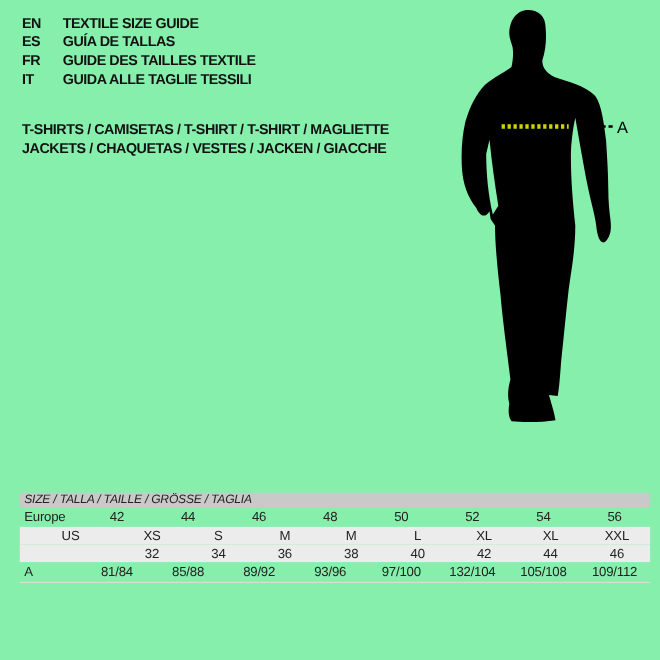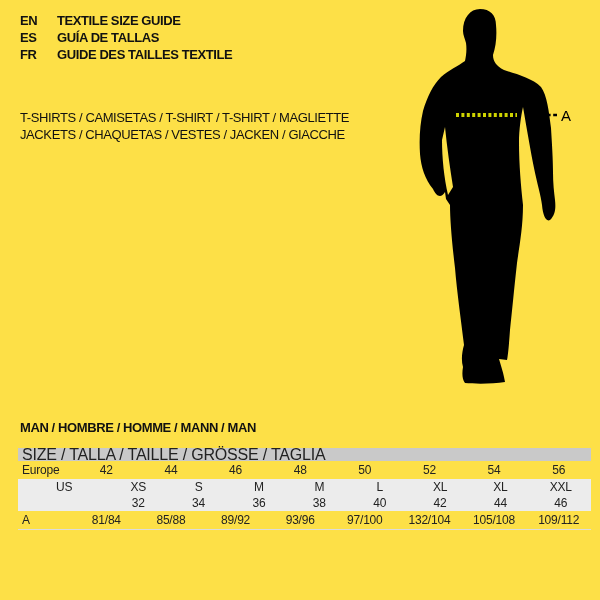--- a/index.html
+++ b/index.html
@@ -1,36 +1,36 @@
 <!DOCTYPE html>
 <html><head>
 <meta charset="utf-8">
 <style>
   html,body{margin:0;padding:0;background:#fff;}
   .screen{
-    position:relative;width:600px;height:600px;background:#fde047;
+    position:relative;width:600px;height:600px;background:#86efac;
     font-family:"Liberation Sans",sans-serif;color:#111;overflow:hidden;
   }
   
   .lang-block{position:absolute;left:20px;top:12px;}
   .lang-row{display:flex;line-height:17px;font-size:13px;font-weight:700;letter-spacing:-0.4px;}
   .lang-code{width:37px;flex:0 0 37px;}
   .lang-label{white-space:nowrap;}
   
   .cat-block{position:absolute;left:20px;top:109px;}
-  .cat-line{line-height:17px;font-size:13px;font-weight:400;letter-spacing:-0.4px;white-space:nowrap;}
+  .cat-line{line-height:17px;font-size:13px;font-weight:700;letter-spacing:-0.4px;white-space:nowrap;}
   
   .figure{position:absolute;left:400px;top:0;width:190px;height:400px;}
   
   .section-title{position:absolute;left:20px;top:420px;font-size:13px;font-weight:700;letter-spacing:-0.4px;white-space:nowrap;}
   
   .size-table{position:absolute;left:18px;top:448px;width:573px;border-bottom:1px solid #dcdcdc;}
   .thead{
-    background:#c9c9c9;height:13px;line-height:13px;font-size:16px;color:#222;
-    padding-left:4px;letter-spacing:-0.2px;white-space:nowrap;
+    background:#c9c9c9;height:13px;line-height:13px;font-size:11px;color:#222;
+    padding-left:4px;letter-spacing:-0.2px;white-space:nowrap;font-style:italic;
   }
   .trow{display:grid;grid-template-columns:56px repeat(8,1fr);align-items:center;
         font-size:12px;color:#222;letter-spacing:-0.2px;}
   .trow.h18{height:18px;}
   .trow.h16{height:16px;padding-left:34px;}
   .trow.shade{background:#ececec;}
   .tlabel{padding-left:4px;text-align:left;}
   .tcell{text-align:center;}
   
   .footnote{position:absolute;left:20px;top:547px;font-size:13px;font-weight:700;letter-spacing:-0.4px;white-space:nowrap;}
@@ -46,20 +46,24 @@
       <span class="lang-label">TEXTILE SIZE GUIDE</span>
     </div>
     <div class="lang-row">
       <span class="lang-code">ES</span>
       <span class="lang-label">GUÍA DE TALLAS</span>
     </div>
     <div class="lang-row">
       <span class="lang-code">FR</span>
       <span class="lang-label">GUIDE DES TAILLES TEXTILE</span>
     </div>
+    <div class="lang-row">
+      <span class="lang-code">IT</span>
+      <span class="lang-label">GUIDA ALLE TAGLIE TESSILI</span>
+    </div>
   </div>
 
   <div class="cat-block">
     <div class="cat-line">T-SHIRTS / CAMISETAS / T-SHIRT / T-SHIRT / MAGLIETTE</div>
     <div class="cat-line">JACKETS / CHAQUETAS / VESTES / JACKEN / GIACCHE</div>
   </div>
 
   <svg class="figure" viewBox="0 0 190 400" xmlns="http://www.w3.org/2000/svg">
     <path fill="#000000" fill-rule="evenodd" d="M63,31 C63,18 70,9 80,9 C90,9 96,15 96,25 C97,36 96,46 93,55
          C93,61 96,66 104,70 C116,74 132,78 141,87 C147,95 149,112 151,128
@@ -71,21 +75,20 @@
          C62,379 62,373 63,367 C61,360 62,352 64,345 C61,320 57,292 55,268
          C52,243 50,220 50,205 L46,199 L45,192 C41,199 36,196 33,189
          C25,179 21,167 20,154 C19,139 20,124 23,111 C27,97 33,85 41,77
          C49,70 58,66 65,61 C66,56 67,50 66,43 C65,39 63,35 63,31 Z
          M45,127 C47,147 50,168 53,187 L48,195 C44,178 42,158 42,140 Z"></path>
     <line x1="56" y1="115" x2="117" y2="115" stroke="#cfd400" stroke-width="4" stroke-dasharray="3 2.4"></line>
     <line x1="140" y1="115" x2="157" y2="115" stroke="#000000" stroke-width="2.4" stroke-dasharray="4 2.6"></line>
     <text x="161" y="121" font-family="Liberation Sans, sans-serif" font-size="15" fill="#000">A</text>
   </svg>
 
-  <div class="section-title">MAN / HOMBRE / HOMME / MANN / MAN</div>
 
   <div class="size-table">
     <div class="thead">SIZE / TALLA / TAILLE / GRÖSSE / TAGLIA</div>
 
     <div class="trow h18">
       <div class="tlabel">Europe</div>
       <div class="tcell">42</div>
       <div class="tcell">44</div>
       <div class="tcell">46</div>
       <div class="tcell">48</div>

